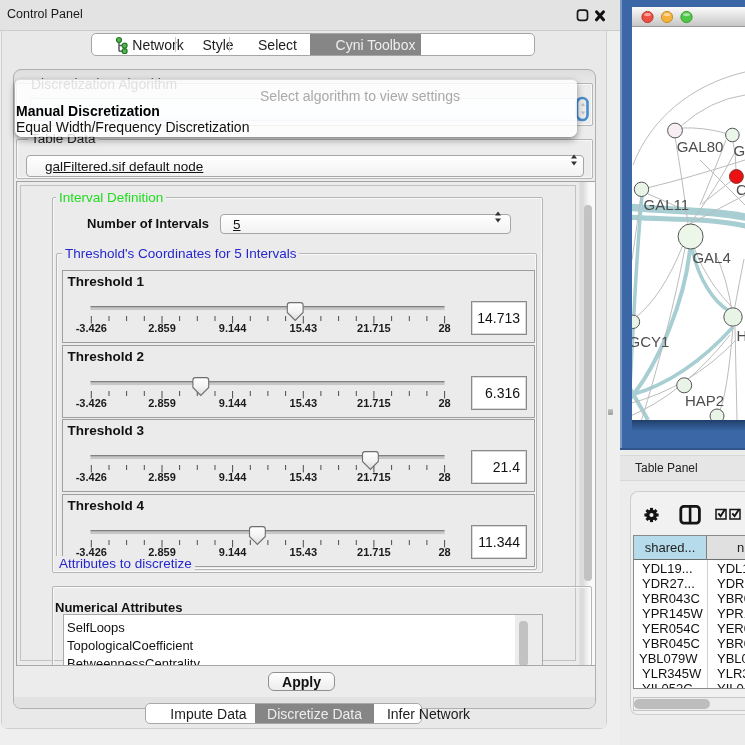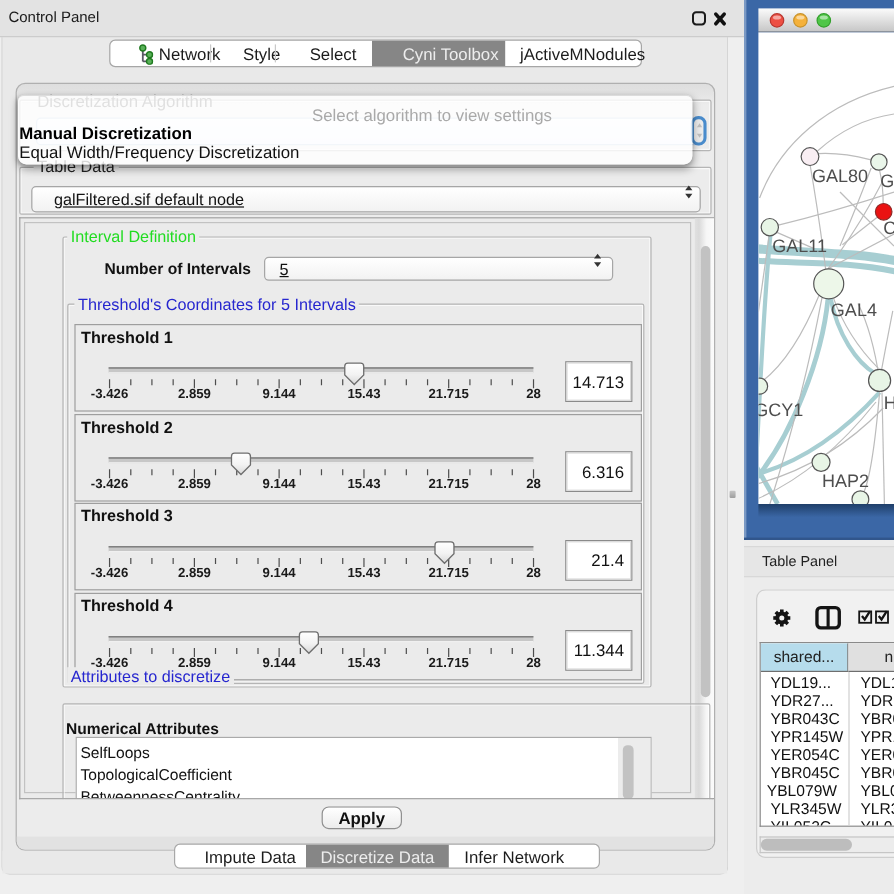--- a/index.html
+++ b/index.html
@@ -32,21 +32,21 @@
   border:1px solid #9e9e9e;box-sizing:border-box;}
 
 .vtrack{position:absolute;background:linear-gradient(to right,#e0e0e0,#dadada 22%,#f6f6f6 60%,#fbfbfb);}
 .vthumb{position:absolute;background:#c2c2c2;border-radius:4px;}
 
 #attrlist{left:63px;top:614px;width:480px;height:52px;background:#ffffff;
   border:1px solid #aaaaaa;box-sizing:border-box;overflow:hidden;font-size:13px;color:#111;}
 #applybtn{left:268px;top:672px;width:67px;height:19px;background:linear-gradient(#ffffff,#ececec);
   border:1px solid #909090;border-radius:6px;box-sizing:border-box;font-weight:bold;
   display:flex;align-items:center;justify-content:center;font-size:14px;color:#111;}
-#bottabs{left:145px;top:703px;width:355px;height:21px;background:#ffffff;
+#bottabs{left:145px;top:703px;width:277px;height:21px;background:#ffffff;
   border:1px solid #a8a8a8;border-radius:5px;box-sizing:border-box;}
 
 #popup{left:15px;top:79px;width:562px;height:58px;background:rgba(255,255,255,0.82);
   border-radius:5px 5px 7px 7px;box-shadow:0 3px 7px rgba(0,0,0,0.38),-1px 1px 3px rgba(0,0,0,0.15);border-top:1px solid #dcdcdc;box-sizing:border-box;}
 
 #netwin{left:620px;top:0;width:125px;height:450px;background:#3b67a6;}
 #nettitle{left:632px;top:7px;width:113px;height:20px;
   background:linear-gradient(#fbfbfb,#c7c7c7);border-bottom:1px solid #999;box-sizing:border-box;}
 #netcanvas{left:632px;top:27px;width:113px;height:393px;background:#ffffff;overflow:hidden;}
 #tphead{left:620px;top:455px;width:125px;height:26px;background:#e6e6e6;
@@ -75,21 +75,20 @@
       <path d="M4 5 V15.2 M4 9.6 H8.6 M4 15.2 H8.6" stroke="#5a5a66" stroke-width="1.5" fill="none"></path>
       <circle cx="4" cy="4" r="2.5" fill="#59b159" stroke="#1f7a1f" stroke-width="1.2"></circle>
       <circle cx="9.6" cy="9.6" r="2.5" fill="#59b159" stroke="#1f7a1f" stroke-width="1.2"></circle>
       <circle cx="9.6" cy="15.2" r="2.5" fill="#59b159" stroke="#1f7a1f" stroke-width="1.2"></circle>
     </svg>Network</div>
   <div class="segdiv" style="left:83px"></div>
   <div class="seg" style="left:83px;width:54px;">Style</div>
   <div class="segdiv" style="left:137px"></div>
   <div class="seg" style="left:137px;width:65px;">Select</div>
   <div class="seg dark" style="left:202px;width:111px;padding-left:20px;">Cyni Toolbox</div>
-  <div class="seg" style="left:313px;width:129px;border-radius:0 4px 4px 0;">jActiveMNodules</div>
 </div>
 <div id="outerpanel" class="abs"></div>
 <div class="abs" style="left:14px;top:697px;width:581px;height:11px;background:#e2e2e2;border-radius:0 0 7px 7px;"></div>
 
 <div class="groupbox abs" style="left:16px;top:83px;width:577px;height:43px;"></div>
 <div class="gtitle abs" style="left:28px;top:76px;color:#555555;background:none;font-size:14px;">Discretization Algorithm</div>
 <div class="abs" style="left:30px;top:98px;width:557px;height:23px;background:linear-gradient(#f9fbfe,#eef4fb);border:1px solid #b8cde4;border-radius:4px;box-sizing:border-box;"></div>
 <svg class="abs" style="left:575px;top:96px" width="16" height="27" viewBox="0 0 16 27">
   <rect x="2" y="2" width="10.5" height="22" rx="5" fill="#ececec" stroke="#4a8ccc" stroke-width="2.6"></rect>
   <path d="M5.8 10 L8 6.8 L10.2 10 Z" fill="#c0c0c0"></path>

